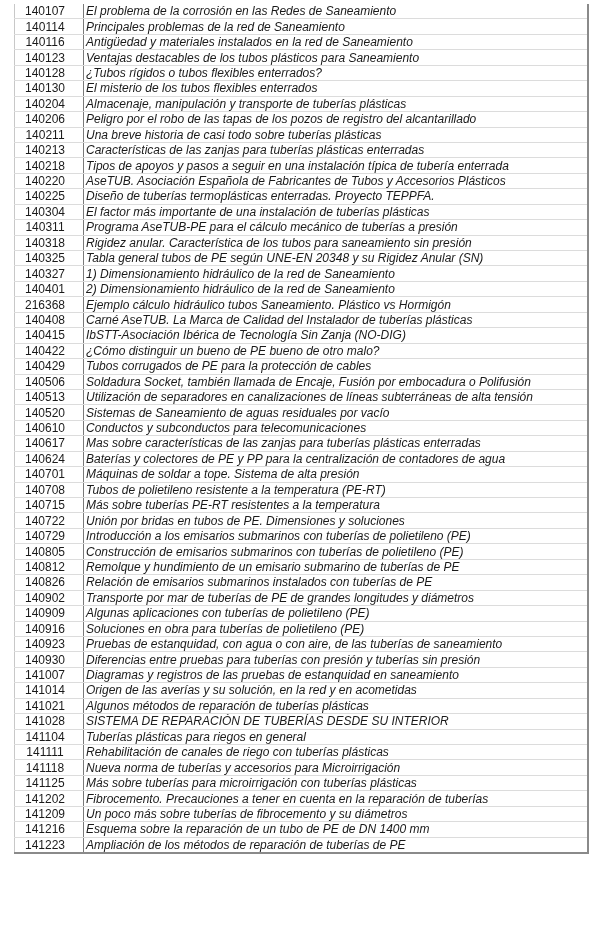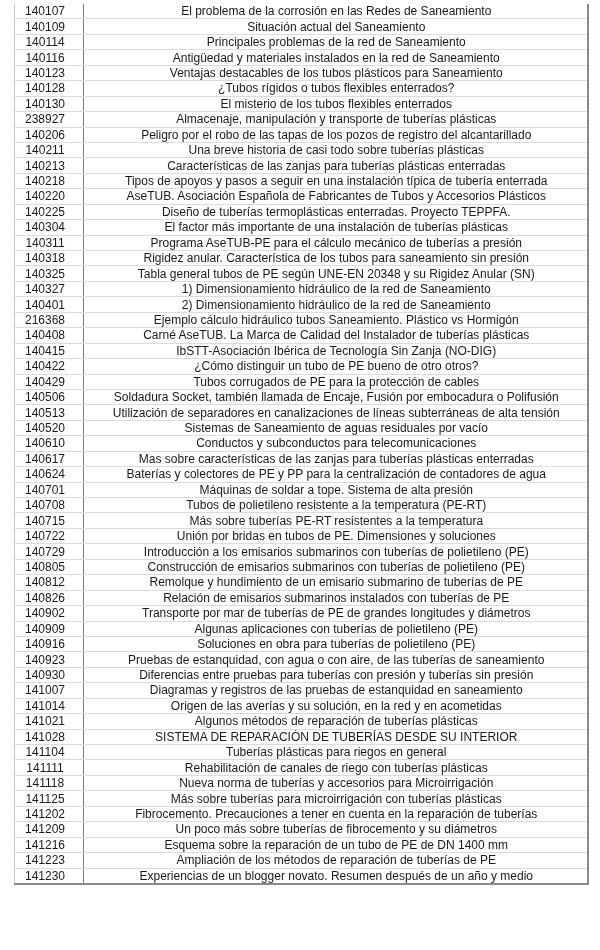--- a/index.html
+++ b/index.html
@@ -37,64 +37,61 @@
       white-space: nowrap;
       overflow: hidden;
       vertical-align: middle;
     }
     #sheet td.id {
       text-align: center;
       border-right: 1px solid #7a7a7a;
       padding-right: 8px;
     }
     #sheet td.title {
-      text-align: center;
+      text-align: left;
       padding-left: 2px;
+      font-style: italic;
     }
     #sheet tr:last-child td { border-bottom: none; }
   </style>
 </head>
 <body>
 
 <table id="sheet">
   <colgroup>
     <col class="c-id">
     <col class="c-title">
   </colgroup>
   <tbody id="sheet-body">
       <tr>
         <td class="id">140107</td>
         <td class="title">El problema de la corrosión en las Redes de Saneamiento</td>
       </tr>
       <tr>
-        <td class="id">140109</td>
-        <td class="title">Situación actual del Saneamiento</td>
-      </tr>
-      <tr>
         <td class="id">140114</td>
         <td class="title">Principales problemas de la red de Saneamiento</td>
       </tr>
       <tr>
         <td class="id">140116</td>
         <td class="title">Antigüedad y materiales instalados en la red de Saneamiento</td>
       </tr>
       <tr>
         <td class="id">140123</td>
         <td class="title">Ventajas destacables de los tubos plásticos para Saneamiento</td>
       </tr>
       <tr>
         <td class="id">140128</td>
         <td class="title">¿Tubos rígidos o tubos flexibles enterrados?</td>
       </tr>
       <tr>
         <td class="id">140130</td>
         <td class="title">El misterio de los tubos flexibles enterrados</td>
       </tr>
       <tr>
-        <td class="id">238927</td>
+        <td class="id">140204</td>
         <td class="title">Almacenaje, manipulación y transporte de tuberías plásticas</td>
       </tr>
       <tr>
         <td class="id">140206</td>
         <td class="title">Peligro por el robo de las tapas de los pozos de registro del alcantarillado</td>
       </tr>
       <tr>
         <td class="id">140211</td>
         <td class="title">Una breve historia de casi todo sobre tuberías plásticas</td>
       </tr>
@@ -145,21 +142,21 @@
       <tr>
         <td class="id">140408</td>
         <td class="title">Carné AseTUB. La Marca de Calidad del Instalador de tuberías plásticas</td>
       </tr>
       <tr>
         <td class="id">140415</td>
         <td class="title">IbSTT-Asociación Ibérica de Tecnología Sin Zanja (NO-DIG)</td>
       </tr>
       <tr>
         <td class="id">140422</td>
-        <td class="title">¿Cómo distinguir un tubo de PE bueno de otro otros?</td>
+        <td class="title">¿Cómo distinguir un bueno de PE bueno de otro malo?</td>
       </tr>
       <tr>
         <td class="id">140429</td>
         <td class="title">Tubos corrugados de PE para la protección de cables</td>
       </tr>
       <tr>
         <td class="id">140506</td>
         <td class="title">Soldadura Socket, también llamada de Encaje, Fusión por embocadura o Polifusión</td>
       </tr>
       <tr>
@@ -274,19 +271,15 @@
         <td class="id">141209</td>
         <td class="title">Un poco más sobre tuberías de fibrocemento y su diámetros</td>
       </tr>
       <tr>
         <td class="id">141216</td>
         <td class="title">Esquema sobre la reparación de un tubo de PE de DN 1400 mm</td>
       </tr>
       <tr>
         <td class="id">141223</td>
         <td class="title">Ampliación de los métodos de reparación de tuberías de PE</td>
-      </tr>
-      <tr>
-        <td class="id">141230</td>
-        <td class="title">Experiencias de un blogger novato. Resumen después de un año y medio</td>
       </tr>
     </tbody>
 </table>
 
 </body></html>

